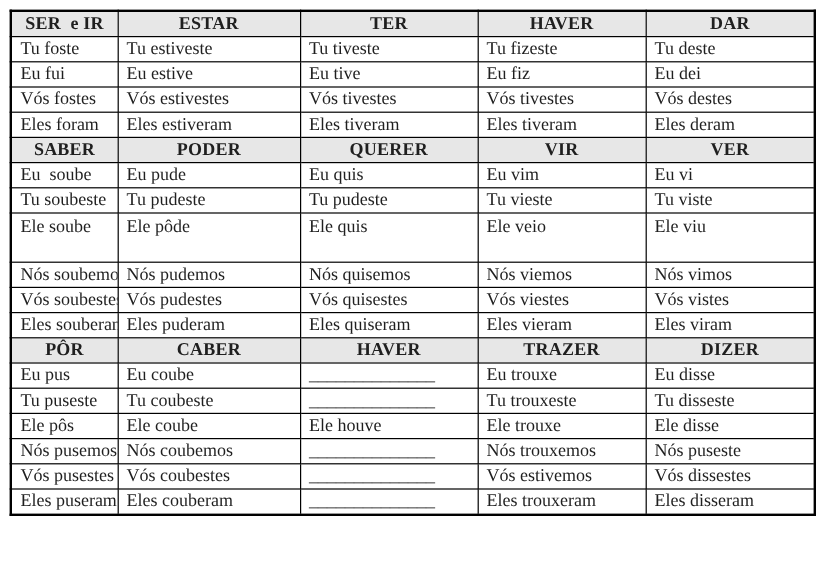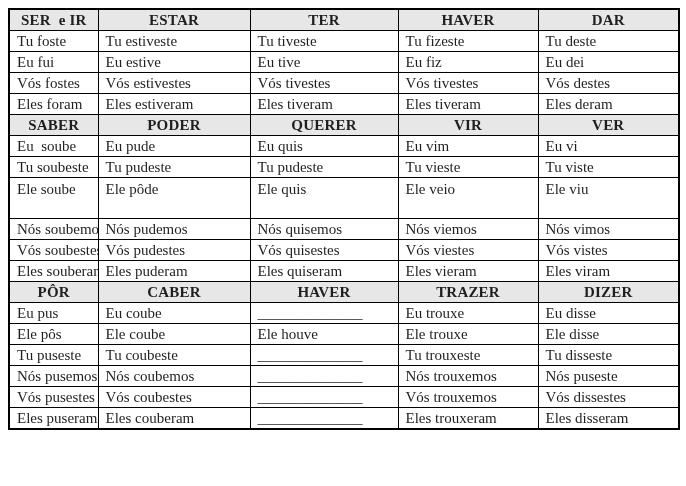--- a/index.html
+++ b/index.html
@@ -156,45 +156,45 @@
           <th>DIZER</th>
         </tr>
         <tr class="normal-row">
           <td>Eu pus</td>
           <td>Eu coube</td>
           <td>______________</td>
           <td>Eu trouxe</td>
           <td>Eu disse</td>
         </tr>
         <tr class="normal-row">
+          <td>Tu puseste</td>
+          <td>Tu coubeste</td>
+          <td>______________</td>
+          <td>Tu trouxeste</td>
+          <td>Tu disseste</td>
+        </tr>
+        <tr class="normal-row">
           <td>Ele pôs</td>
           <td>Ele coube</td>
           <td>Ele houve</td>
           <td>Ele trouxe</td>
           <td>Ele disse</td>
         </tr>
         <tr class="normal-row">
-          <td>Tu puseste</td>
-          <td>Tu coubeste</td>
-          <td>______________</td>
-          <td>Tu trouxeste</td>
-          <td>Tu disseste</td>
-        </tr>
-        <tr class="normal-row">
           <td>Nós pusemos</td>
           <td>Nós coubemos</td>
           <td>______________</td>
           <td>Nós trouxemos</td>
           <td>Nós puseste</td>
         </tr>
         <tr class="normal-row">
           <td>Vós pusestes</td>
           <td>Vós coubestes</td>
           <td>______________</td>
-          <td>Vós trouxemos</td>
+          <td>Vós estivemos</td>
           <td>Vós dissestes</td>
         </tr>
         <tr class="normal-row">
           <td>Eles puseram</td>
           <td>Eles couberam</td>
           <td>______________</td>
           <td>Eles trouxeram</td>
           <td>Eles disseram</td>
         </tr>
       </tbody>

